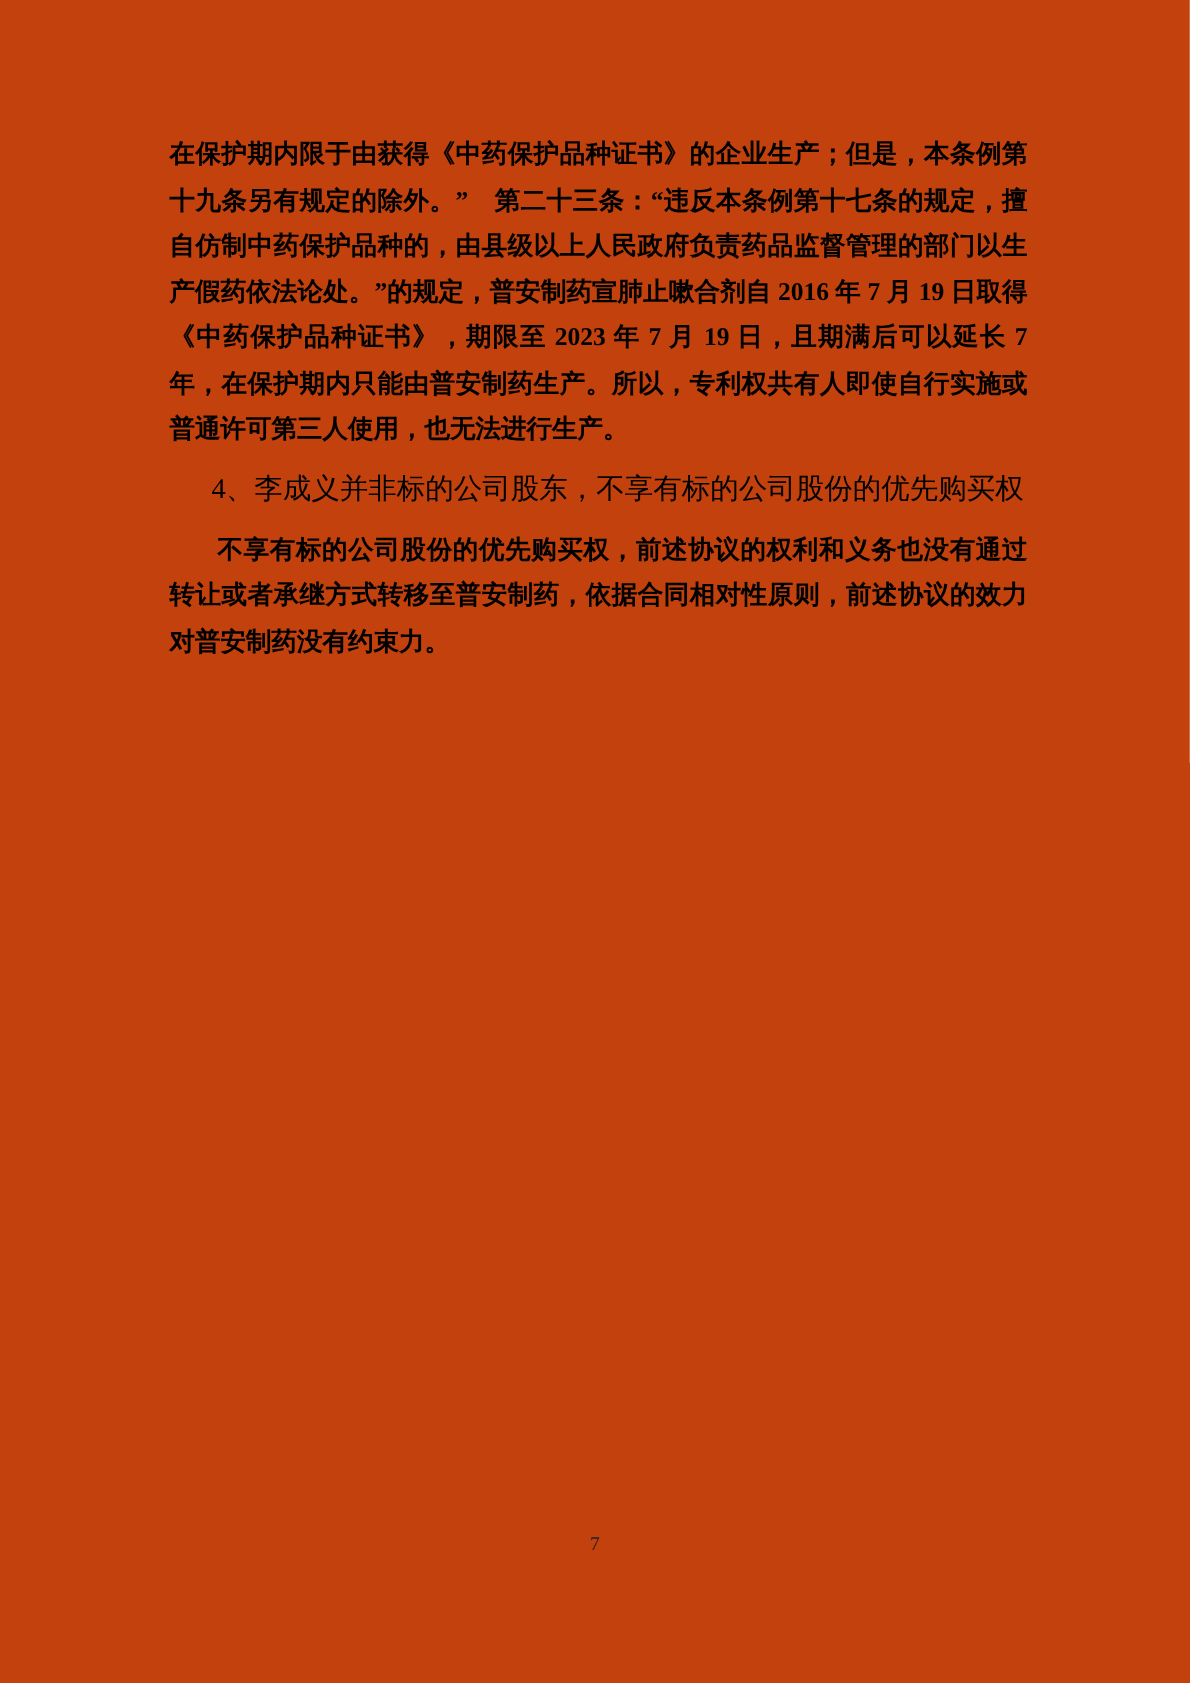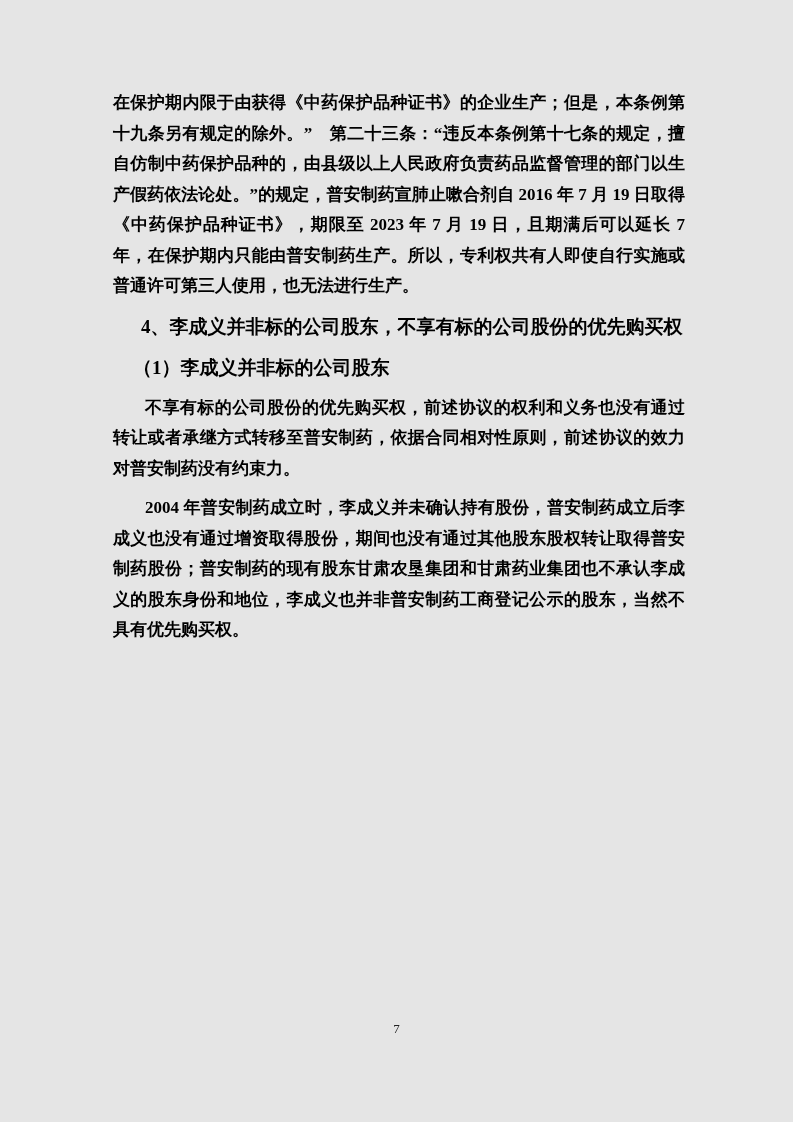--- a/index.html
+++ b/index.html
@@ -11,21 +11,21 @@
     height: 1122px;
     background: #ffffff;
     position: relative;
     overflow: hidden;
     font-family: "Liberation Serif", serif;
     color: #000000;
   }
   .page {
     position: absolute;
     inset: 0;
-    background: #e5e5e5;
+    background: #c2410c;
   }
   .content {
     position: absolute;
     left: 113px;
     top: 88px;
     width: 572px;
   }
   .para {
     margin: 0 0 9px 0;
     font-size: 17px;
@@ -36,21 +36,21 @@
     text-indent: 32px;
     word-break: break-all;
   }
   .para.no-indent {
     text-indent: 0;
   }
   .heading {
     margin: 5px 0 10px 0;
     font-size: 19px;
     line-height: 31px;
-    font-weight: 700;
+    font-weight: 400;
     text-indent: 28px;
   }
   .subheading {
     margin: 0 0 10px 0;
     font-size: 19px;
     line-height: 31px;
     font-weight: 700;
     text-indent: 20px;
   }
   .page-number {
@@ -65,18 +65,16 @@
     color: #222222;
   }
 </style>
 </head>
 <body>
 
 <div class="page">
   <div class="content">
     <p class="para no-indent">在保护期内限于由获得《中药保护品种证书》的企业生产；但是，本条例第十九条另有规定的除外。”　第二十三条：“违反本条例第十七条的规定，擅自仿制中药保护品种的，由县级以上人民政府负责药品监督管理的部门以生产假药依法论处。”的规定，普安制药宣肺止嗽合剂自 2016 年 7 月 19 日取得《中药保护品种证书》，期限至 2023 年 7 月 19 日，且期满后可以延长 7 年，在保护期内只能由普安制药生产。所以，专利权共有人即使自行实施或普通许可第三人使用，也无法进行生产。</p>
     <h2 class="heading">4、李成义并非标的公司股东，不享有标的公司股份的优先购买权</h2>
-    <h3 class="subheading">（1）李成义并非标的公司股东</h3>
     <p class="para">不享有标的公司股份的优先购买权，前述协议的权利和义务也没有通过转让或者承继方式转移至普安制药，依据合同相对性原则，前述协议的效力对普安制药没有约束力。</p>
-    <p class="para">2004 年普安制药成立时，李成义并未确认持有股份，普安制药成立后李成义也没有通过增资取得股份，期间也没有通过其他股东股权转让取得普安制药股份；普安制药的现有股东甘肃农垦集团和甘肃药业集团也不承认李成义的股东身份和地位，李成义也并非普安制药工商登记公示的股东，当然不具有优先购买权。</p>
   </div>
   <div class="page-number">7</div>
 </div>
 
 </body></html>

